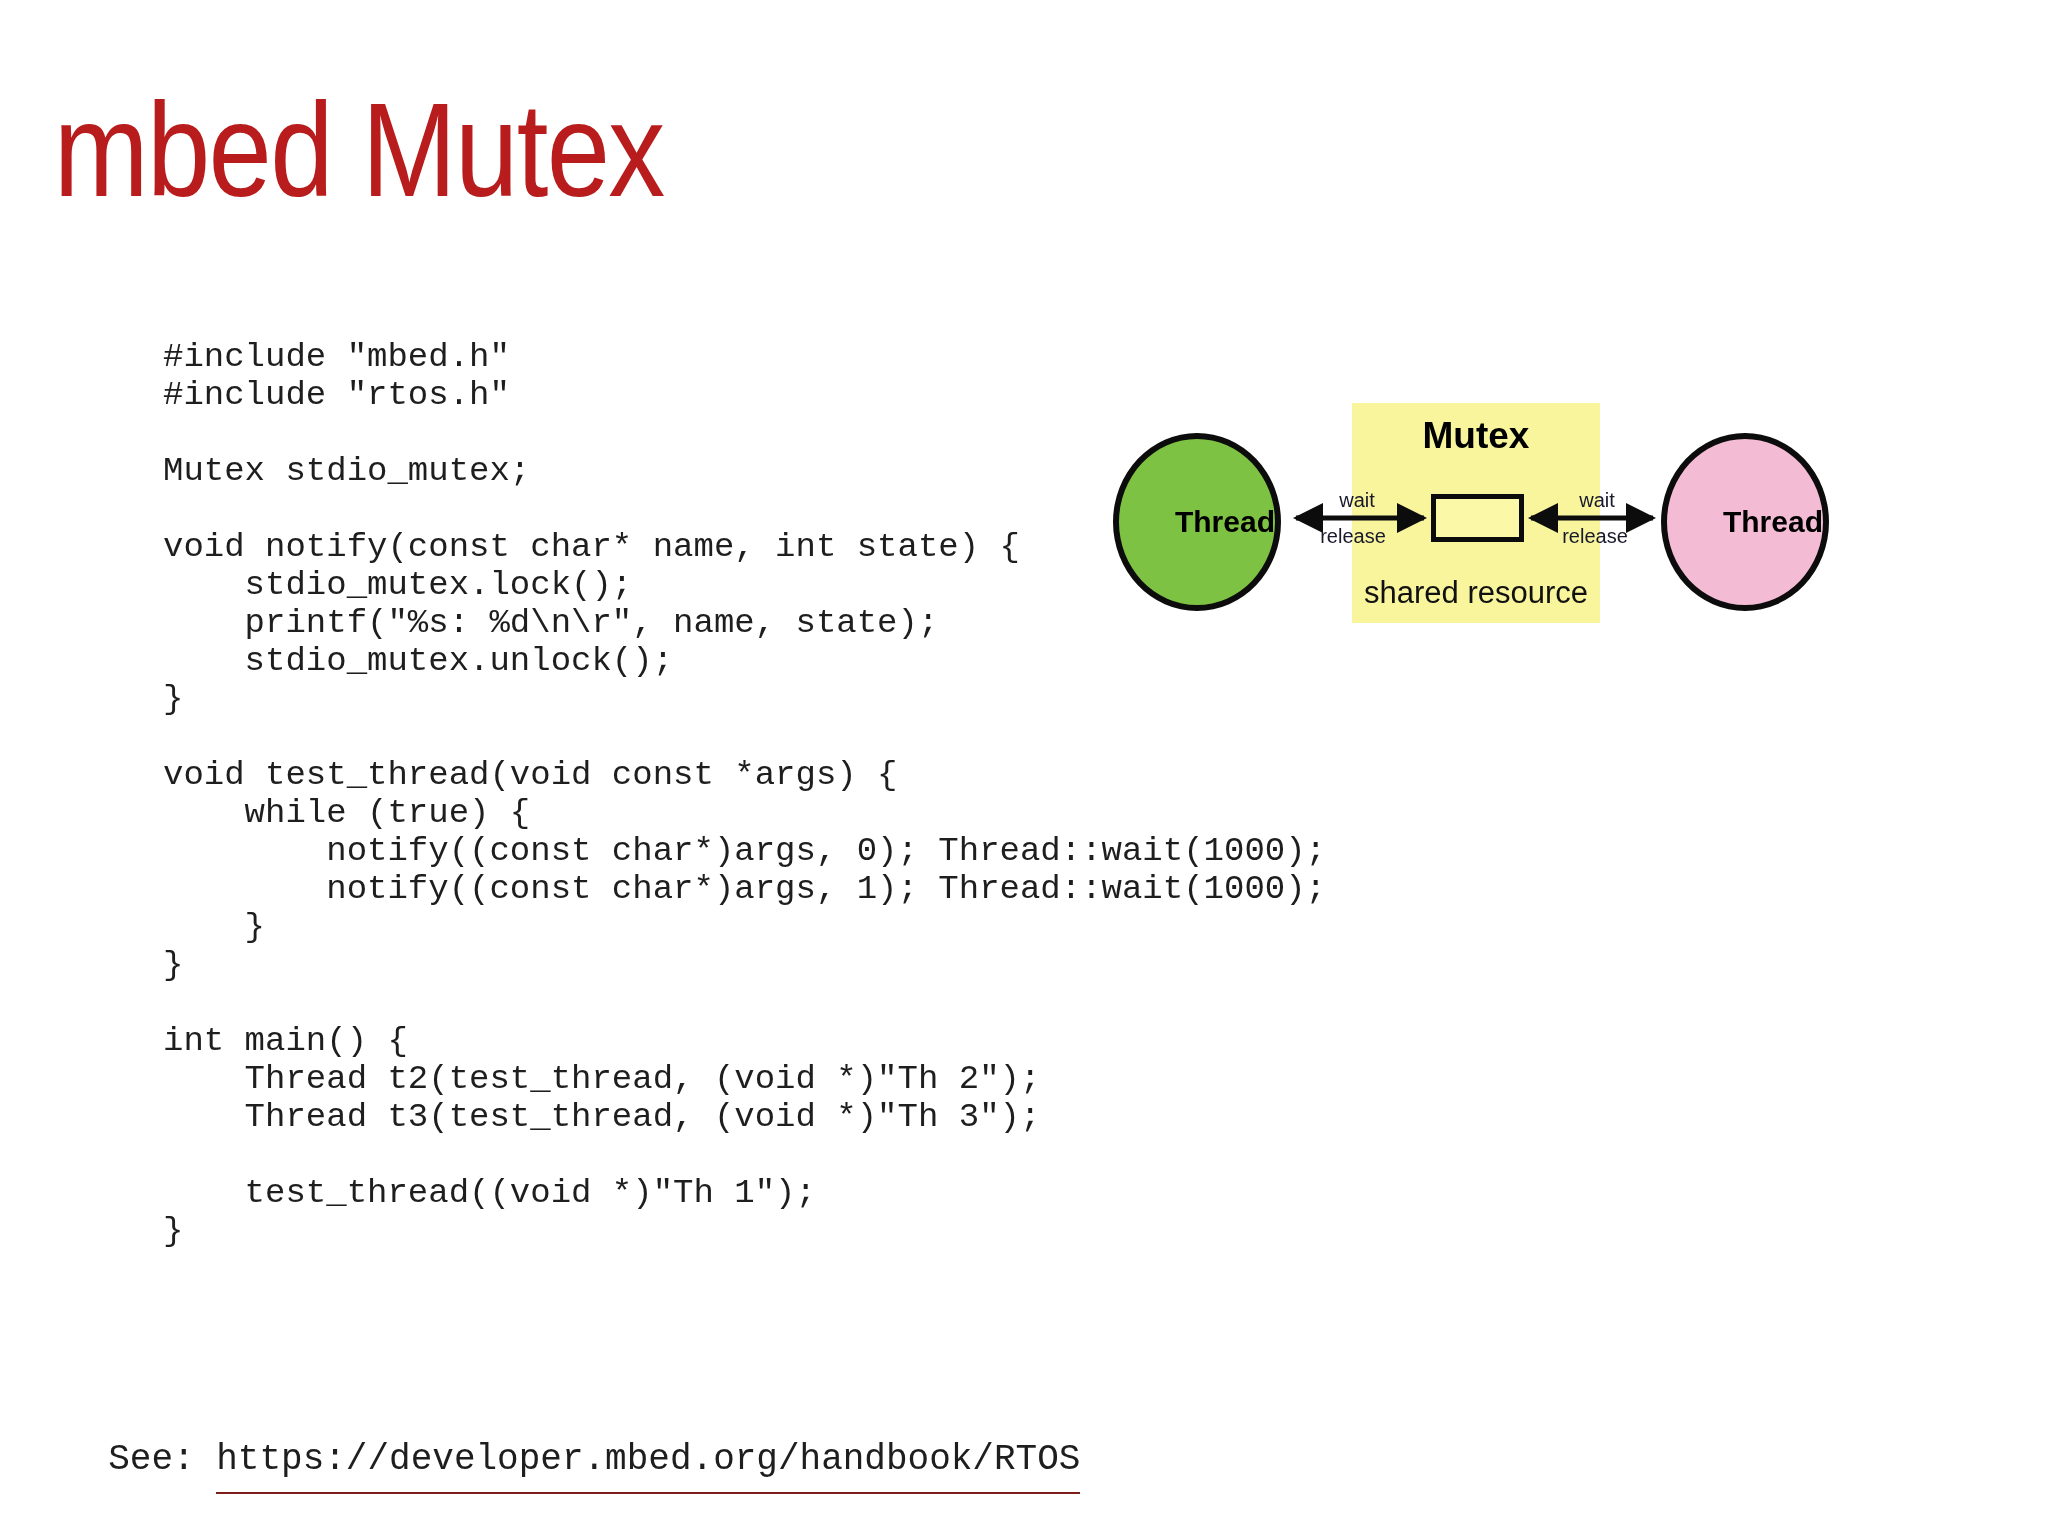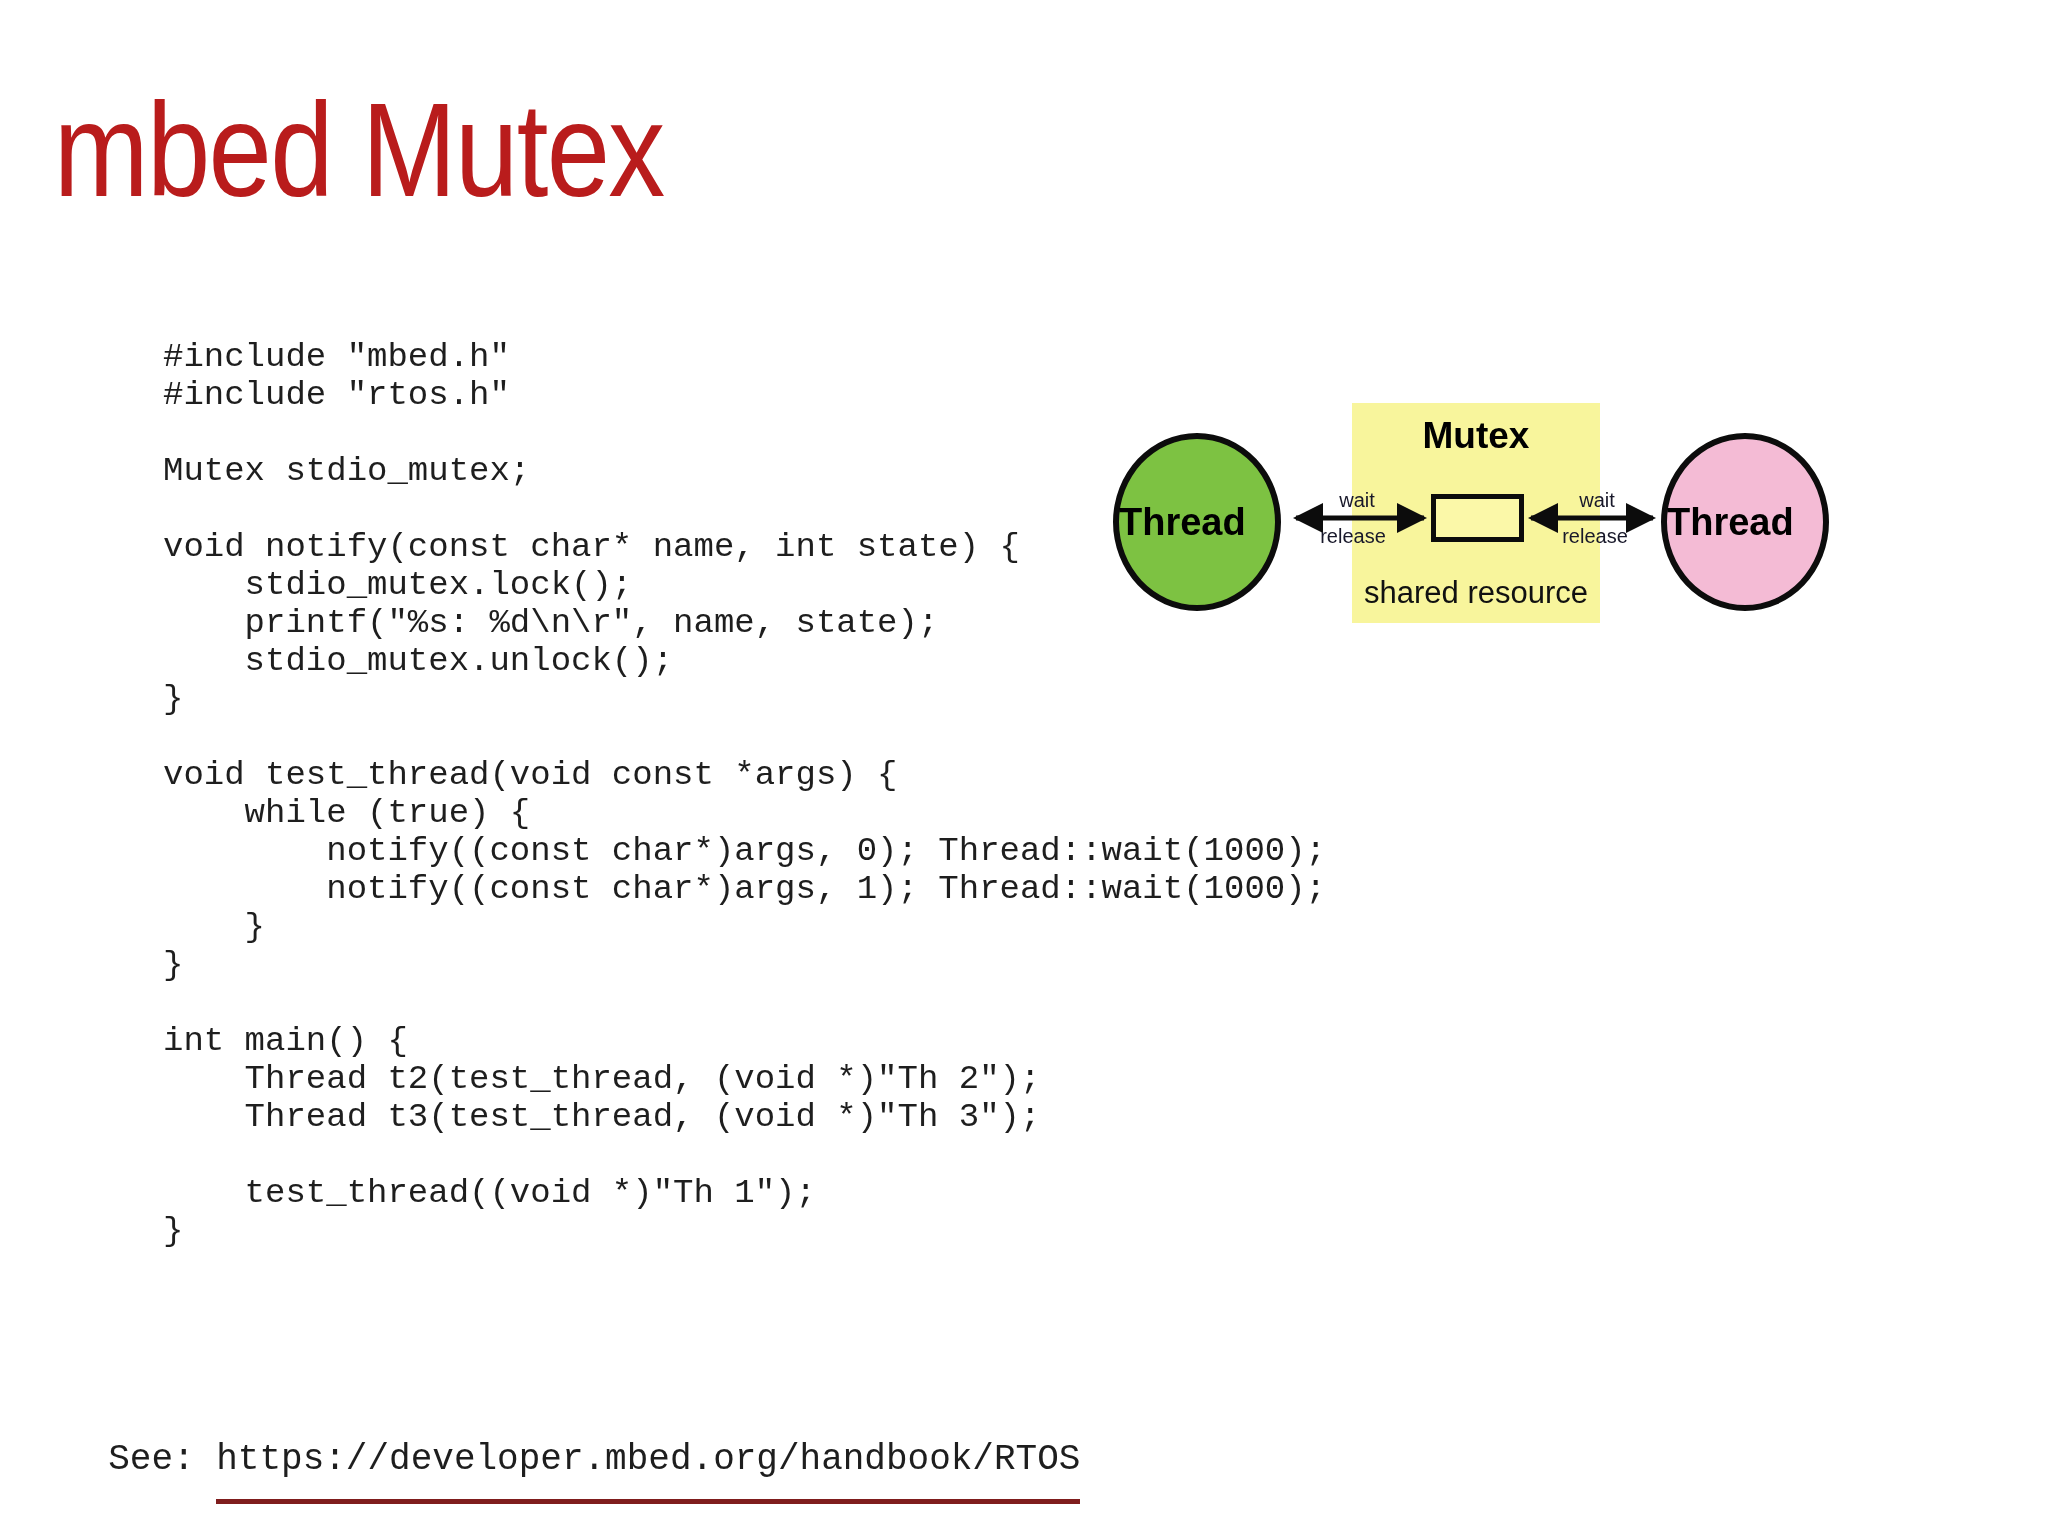--- a/index.html
+++ b/index.html
@@ -54,22 +54,22 @@
     top: 1394px;
     font-family: "Liberation Mono", monospace;
     font-size: 36px;
     line-height: 44px;
     color: #1e1e1e;
     white-space: pre;
   }
   .footer a {
     color: inherit;
     text-decoration: none;
-    border-bottom: 5px solid #7f1d1d;
-    padding-bottom: 19px;
+    border-bottom: 2px solid #7f1d1d;
+    padding-bottom: 12px;
   }
 
   
   .panel {
     position: absolute;
     left: 1352px;
     top: 403px;
     width: 248px;
     height: 220px;
     background: #f8f59c;
@@ -96,22 +96,22 @@
   }
   .thread-node {
     position: absolute;
     width: 168px;
     height: 178px;
     border-radius: 50%;
     border: 6px solid #0c0c0c;
     box-sizing: border-box;
     display: flex;
     align-items: center;
-    justify-content: flex-start;
-    font-size: 38px;
+    justify-content: flex-end;
+    font-size: 30px;
     font-weight: bold;
     color: #000000;
   }
   .thread-node.left  { left: 1113px; top: 433px; background: #7dc242; }
   .thread-node.right { left: 1661px; top: 433px; background: #f4bbd5; }
 
   .mutex-box {
     position: absolute;
     left: 1431px;
     top: 494px;

